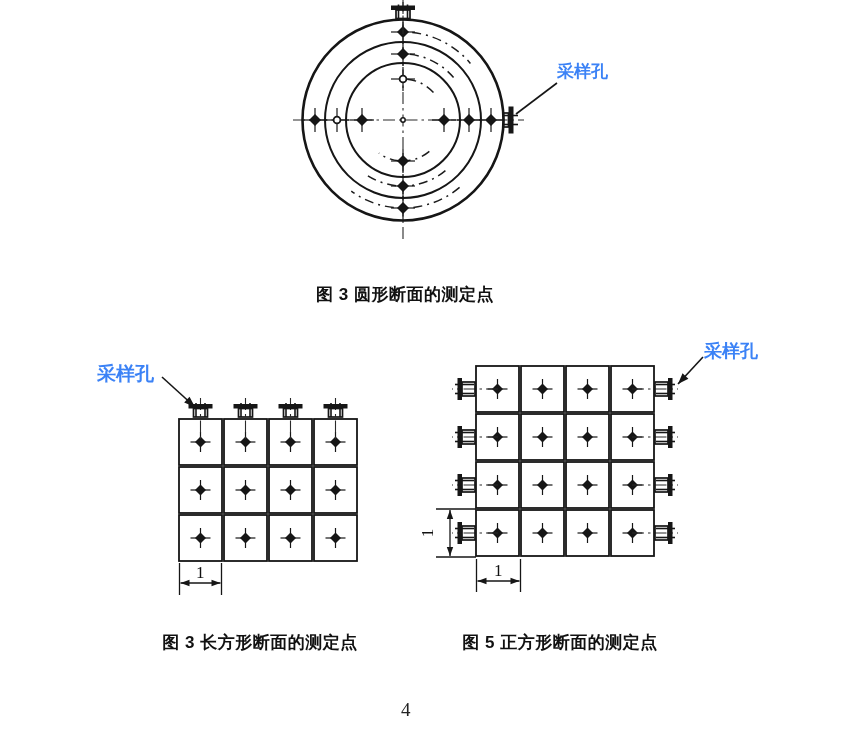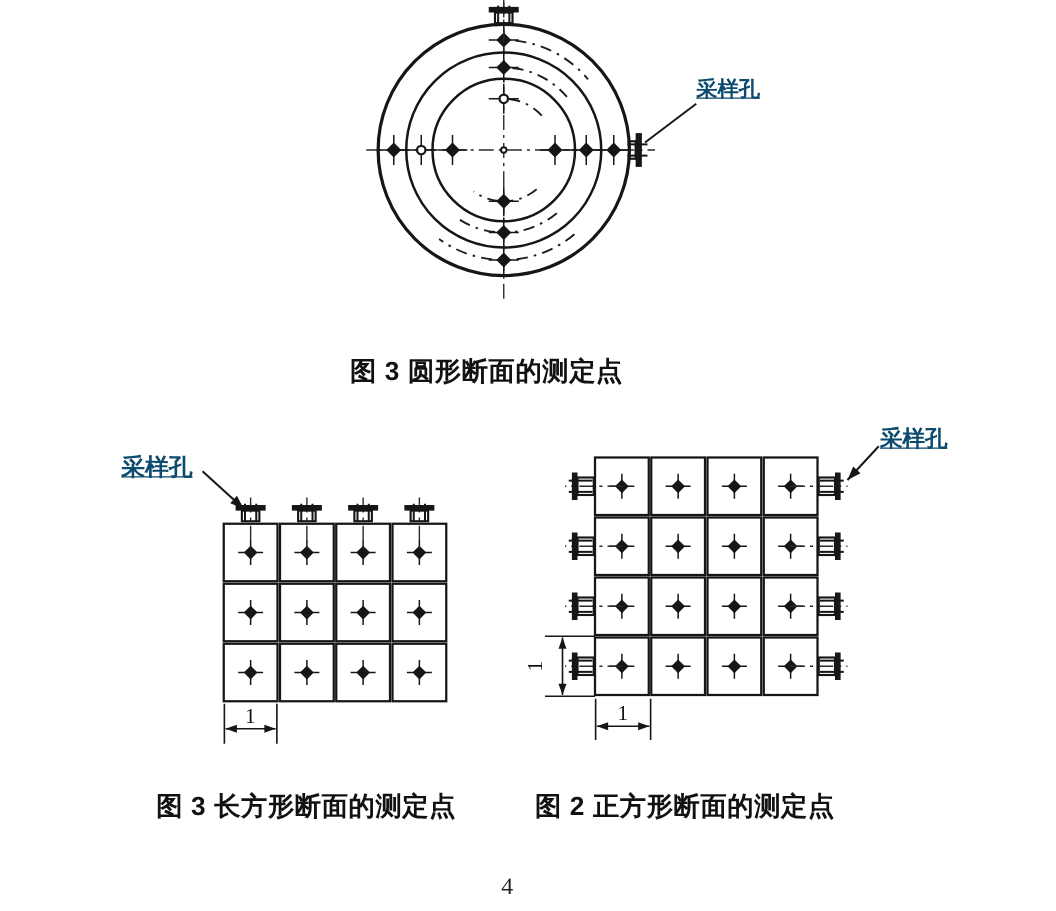--- a/index.html
+++ b/index.html
@@ -11,25 +11,25 @@
     font-family:"Liberation Sans", sans-serif;
     overflow:hidden;
   }
   svg { position:absolute; overflow:visible; }
   .cl      { stroke:#2a2a2a; stroke-width:1.1; stroke-dasharray:12 4 2.5 4; fill:none; }
   .dashdot { stroke:#1c1c1c; stroke-width:1.5; stroke-dasharray:9 5 2 5; fill:none; }
   .tick    { stroke:#161616; stroke-width:1.2; }
   .thin    { stroke:#161616; stroke-width:1.3; }
   .bolt    { stroke:#161616; stroke-width:1.6; }
   .hanzi-label {
-    position:absolute; font-weight:bold; white-space:nowrap; color:#0c4a6e;text-decoration:underline;
+    position:absolute; font-weight:bold; white-space:nowrap; color:#3b82f6;
   }
   .caption {
-    position:absolute; font-weight:bold; 
-    font-size:21px; letter-spacing:.5px; color:#111; white-space:nowrap;
+    position:absolute; font-weight:bold; text-align:center;
+    font-size:17px; letter-spacing:.5px; color:#111; white-space:nowrap;
   }
   .dim {
     position:absolute; font-family:"Liberation Serif", serif;
     font-size:17px; color:#111;
   }
   .dim.rot { transform:rotate(-90deg); transform-origin:center; }
   .pagenum {
     position:absolute; left:401px; top:699px;
     font-family:"Liberation Serif", serif; font-size:19px; color:#222;
   }
@@ -350,15 +350,15 @@
       <line x1="56.5" y1="229" x2="56.5" y2="262" class="thin"></line>
       <line x1="100.5" y1="229" x2="100.5" y2="262" class="thin"></line>
       <line x1="57.5" y1="251" x2="99.5" y2="251" class="thin"></line>
       <polygon points="57.5,251 66.5,247.8 66.5,254.2" fill="#161616"></polygon>
       <polygon points="99.5,251 90.5,254.2 90.5,247.8" fill="#161616"></polygon>
     </g>
   </svg>
 <div class="hanzi-label" style="left:704px; top:339px; font-size:18px;">采样孔</div>
 <div class="dim rot" style="left:424px; top:523px;">1</div>
 <div class="dim" style="left:494px; top:561px;">1</div>
-<div class="caption" style="left:428px; top:631px; width:264px;">图 2  正方形断面的测定点</div>
+<div class="caption" style="left:428px; top:631px; width:264px;">图 5  正方形断面的测定点</div>
 
 <div class="pagenum">4</div>
 
 </body></html>

